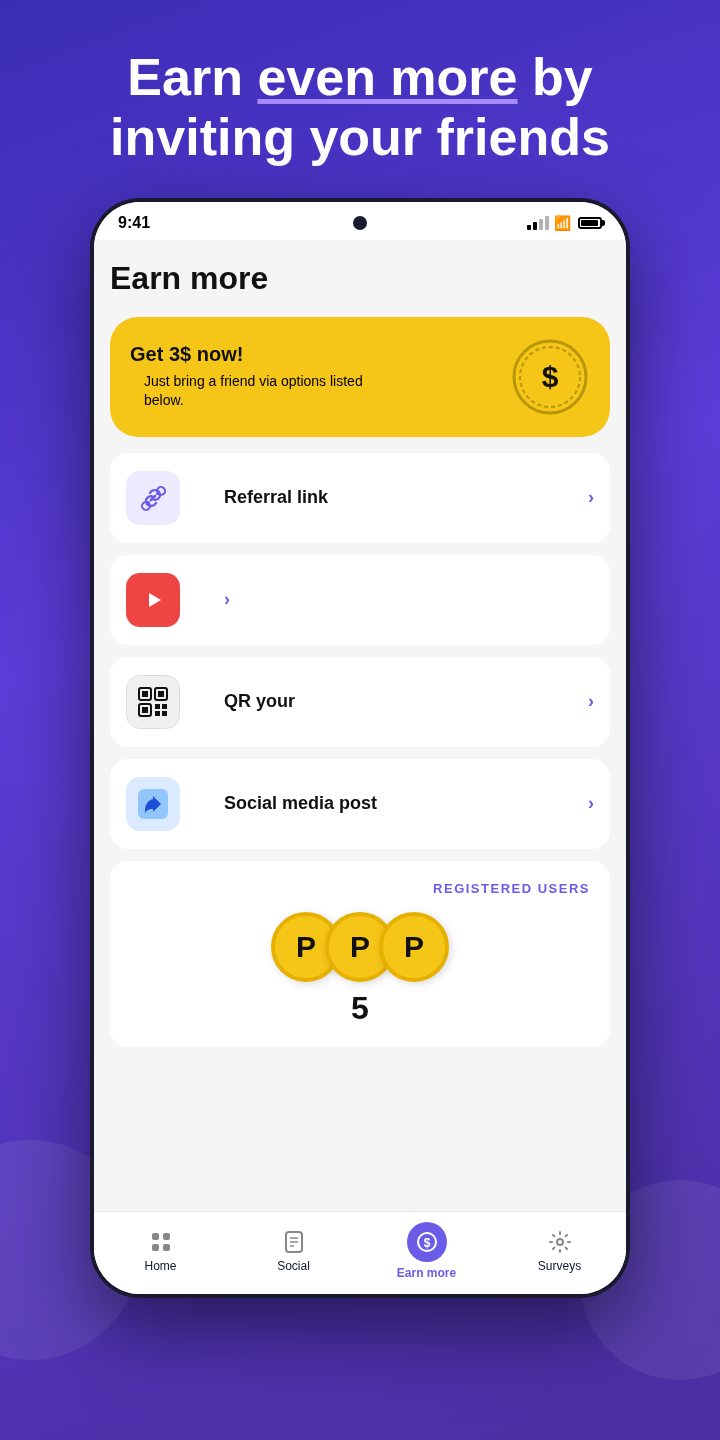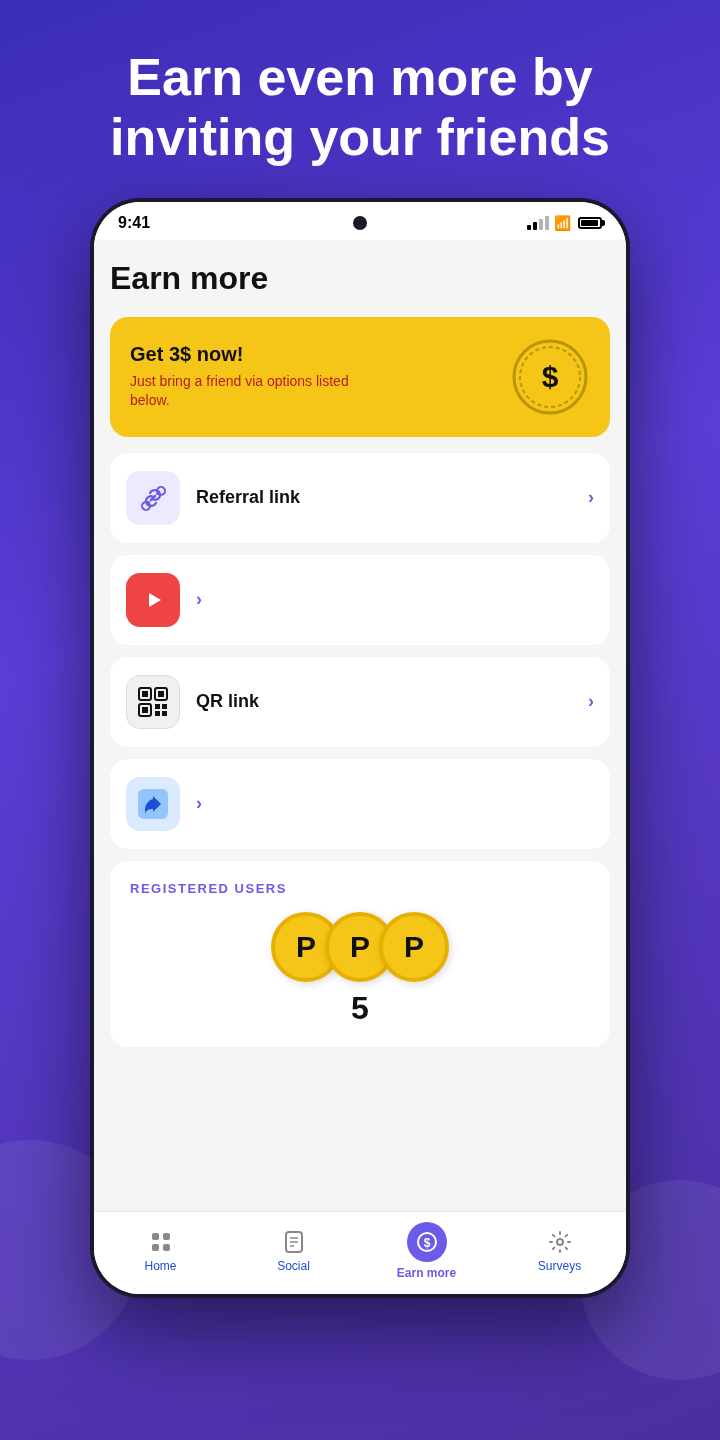--- a/index.html
+++ b/index.html
@@ -38,20 +38,21 @@
     .headline {
       color: #fff;
       font-size: 52px;
       font-weight: 800;
       text-align: center;
       line-height: 1.15;
       padding: 48px 40px 30px;
       width: 100%;
     }
     .headline span {
+      text-decoration: underline;
       text-decoration-color: #a78bfa;
       text-underline-offset: 4px;
       margin-top: 30px;
     }
 
     
     .phone-frame {
       width: 540px;
       height: 1100px;
       background: #1a1a2e;
@@ -158,54 +159,56 @@
     .page-title {
       font-size: 32px;
       font-weight: 800;
       color: #111;
       margin-bottom: 20px;
     }
 
     
     .banner-card {
       background: #f5c518;
-      border-radius: 18px;
+      border-radius: 28px;
       padding: 20px;
       display: flex;
       align-items: center;
       justify-content: space-between;
       margin-bottom: 16px;
     }
     .banner-text .banner-title {
       font-size: 20px;
       font-weight: 800;
       color: #111;
       margin-bottom: 6px;
     }
     .banner-text .banner-sub {
       font-size: 14px;
-      color: #b91c1c;
+      color: #000000;
       line-height: 1.4;
       max-width: 220px;
+      margin-left: 14px;
     }
     .coin-icon {
       width: 80px;
       height: 80px;
       flex-shrink: 0;
     }
 
     
     .menu-item {
       background: #fff;
       border-radius: 18px;
       padding: 18px 16px;
       display: flex;
       align-items: center;
       margin-bottom: 12px;
       cursor: pointer;
+      gap: 28px;
     }
     .menu-icon {
       width: 54px;
       height: 54px;
       border-radius: 14px;
       display: flex;
       align-items: center;
       justify-content: center;
       margin-right: 16px;
       flex-shrink: 0;
@@ -236,21 +239,21 @@
       margin-bottom: 16px;
       text-align: center;
     }
     .registered-label {
       font-size: 13px;
       font-weight: 700;
       color: #6b5ce7;
       letter-spacing: 1.5px;
       text-transform: uppercase;
       margin-bottom: 16px;
-      text-align: left;
+      text-align: right;
     }
     .coins-row {
       display: flex;
       justify-content: center;
       margin-bottom: 8px;
     }
     .coin-p {
       width: 70px;
       height: 70px;
       border-radius: 50%;
@@ -291,21 +294,21 @@
     }
     .nav-icon {
       width: 26px;
       height: 26px;
       display: flex;
       align-items: center;
       justify-content: center;
     }
     .nav-label {
       font-size: 12px;
-      color: #1d4ed8;
+      color: #0f172a;
     }
     .nav-item.active .nav-label {
       color: #6b5ce7;
       font-weight: 600;
     }
     .nav-active-circle {
       width: 40px;
       height: 40px;
       background: #6b5ce7;
       border-radius: 50%;
@@ -394,31 +397,32 @@
             <rect x="18" y="2" width="12" height="12" rx="2" fill="none" stroke="#111" stroke-width="2"></rect>
             <rect x="21" y="5" width="6" height="6" fill="#111"></rect>
             <rect x="2" y="18" width="12" height="12" rx="2" fill="none" stroke="#111" stroke-width="2"></rect>
             <rect x="5" y="21" width="6" height="6" fill="#111"></rect>
             <rect x="18" y="18" width="5" height="5" fill="#111"></rect>
             <rect x="25" y="18" width="5" height="5" fill="#111"></rect>
             <rect x="18" y="25" width="5" height="5" fill="#111"></rect>
             <rect x="25" y="25" width="5" height="5" fill="#111"></rect>
           </svg>
         </div>
-        <span class="menu-label">QR link</span>
+        <span class="menu-label">QR your</span>
         <span class="chevron">›</span>
       </div>
 
       <div class="menu-item">
         <div class="menu-icon icon-social">
           <svg width="32" height="32" viewBox="0 0 32 32" xmlns="http://www.w3.org/2000/svg">
             <rect x="1" y="1" width="30" height="30" rx="6" fill="#93c5fd"></rect>
             <path d="M8 22 C8 16 12 12 16 11 L16 8 L24 16 L16 24 L16 21 C12 21 9 22 8 26 C8 25 8 23 8 22Z" fill="#1d4ed8"></path>
           </svg>
         </div>
+        <span class="menu-label">Social media post</span>
         <span class="chevron">›</span>
       </div>
 
       <div class="registered-card">
         <div class="registered-label">REGISTERED USERS</div>
         <div class="coins-row">
           <div class="coin-p">P</div>
           <div class="coin-p" style="z-index:1;">P</div>
           <div class="coin-p" style="z-index:2;">P</div>
         </div>

